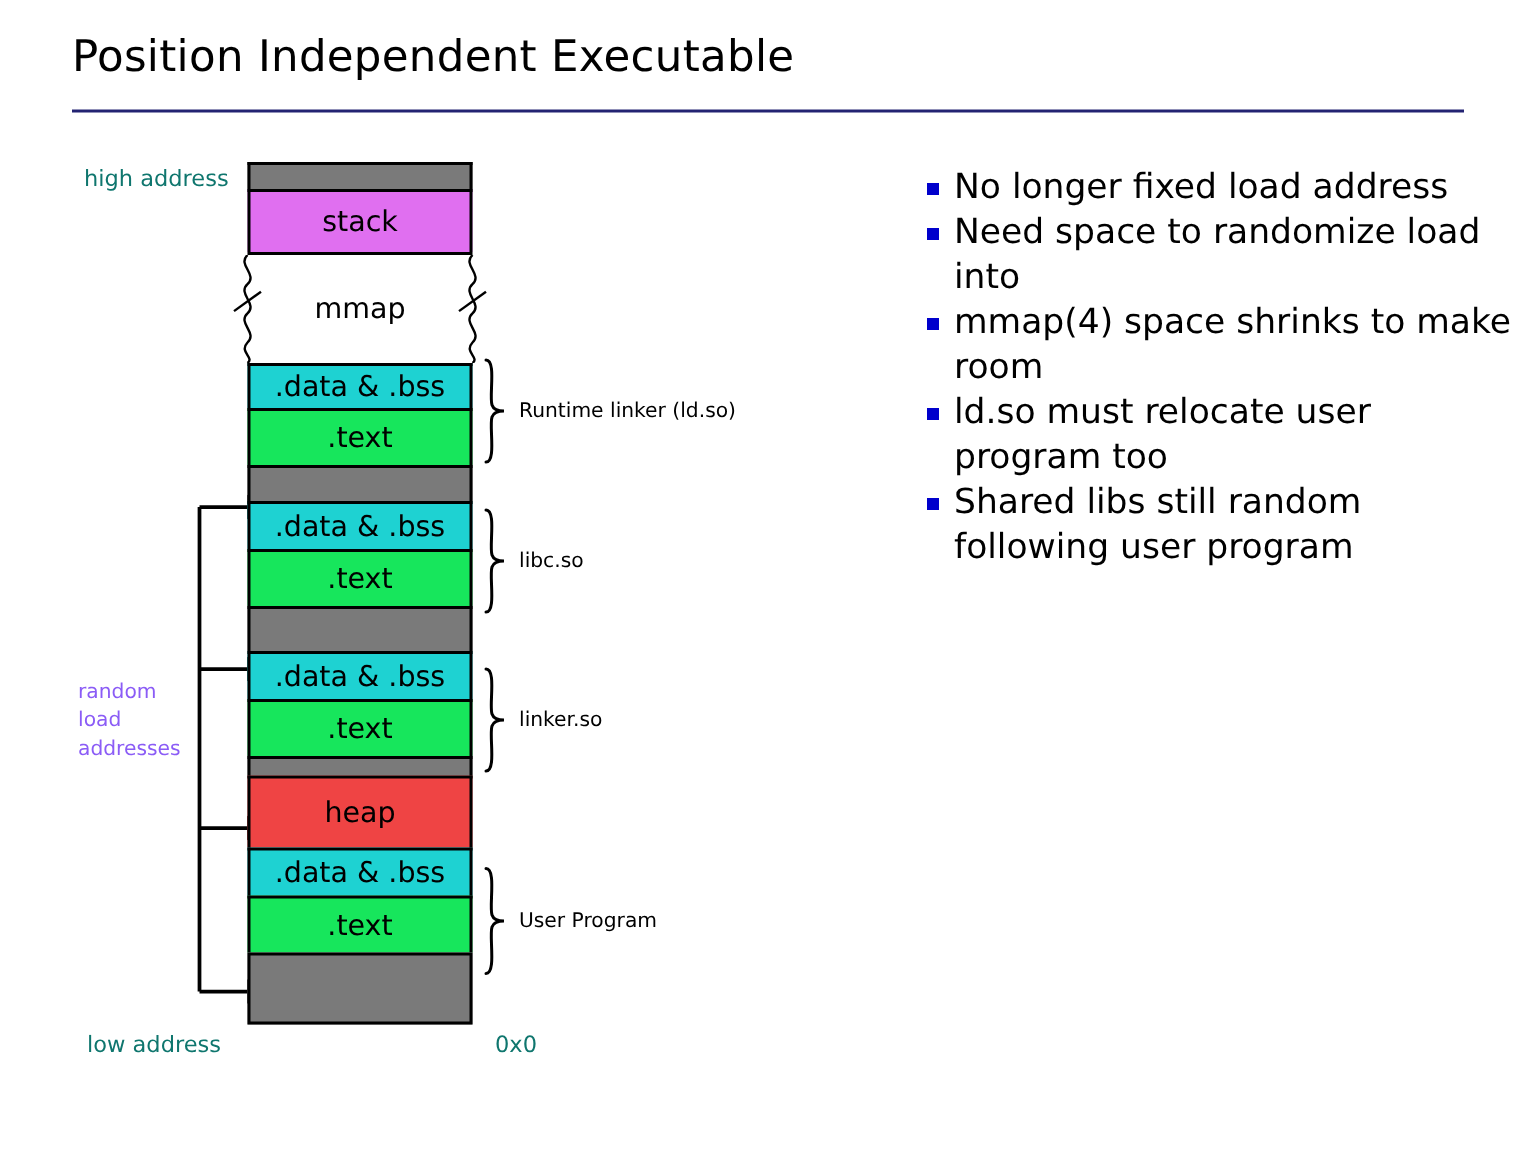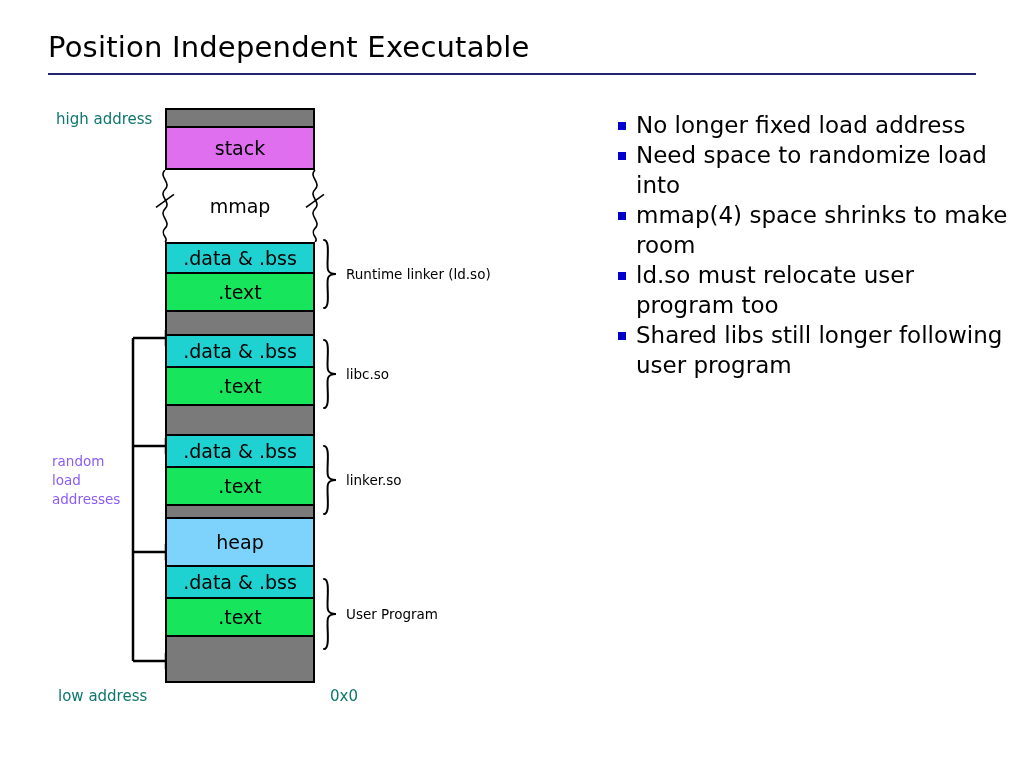--- a/index.html
+++ b/index.html
@@ -13,21 +13,21 @@
     position: relative;
     overflow: hidden;
     font-family: "DejaVu Sans", "Liberation Sans", sans-serif;
     color: #000000;
   }
 
   
   #slide-title {
     position: absolute;
     left: 48px;
-    top: 30px;
+    top: 20px;
     font-size: 29px;
     font-weight: 400;
     letter-spacing: 0.2px;
     color: #000000;
     white-space: nowrap;
   }
   #title-rule {
     position: absolute;
     left: 48px;
     top: 73px;
@@ -215,21 +215,21 @@
         <span>.text</span>
       </div>
       <div class="mem-block" style="height: 30px; background: rgb(122, 122, 122);"></div>
       <div class="mem-block" style="height: 32px; background: rgb(30, 210, 210);">
         <span>.data &amp; .bss</span>
       </div>
       <div class="mem-block" style="height: 38px; background: rgb(23, 230, 92);">
         <span>.text</span>
       </div>
       <div class="mem-block" style="height: 13px; background: rgb(122, 122, 122);"></div>
-      <div class="mem-block" style="height: 48px; background: #7dd3fc;">
+      <div class="mem-block" style="height: 48px; background: #ef4444;">
         <span>heap</span>
       </div>
       <div class="mem-block" style="height: 32px; background: rgb(30, 210, 210);">
         <span>.data &amp; .bss</span>
       </div>
       <div class="mem-block" style="height: 38px; background: rgb(23, 230, 92);">
         <span>.text</span>
       </div>
       <div class="mem-block last" style="height: 48px; background: rgb(122, 122, 122);"></div>
     </div>
@@ -273,15 +273,15 @@
     <div class="bullet-item">
       <span class="bullet-marker" style="background: rgb(0, 0, 204);"></span>
       <span class="bullet-text">mmap(4) space shrinks to make room</span>
     </div>
     <div class="bullet-item">
       <span class="bullet-marker" style="background: rgb(0, 0, 204);"></span>
       <span class="bullet-text">ld.so must relocate user program too</span>
     </div>
     <div class="bullet-item">
       <span class="bullet-marker" style="background: rgb(0, 0, 204);"></span>
-      <span class="bullet-text">Shared libs still longer following user program</span>
+      <span class="bullet-text">Shared libs still random following user program</span>
     </div>
   </div>
 
 </body></html>

